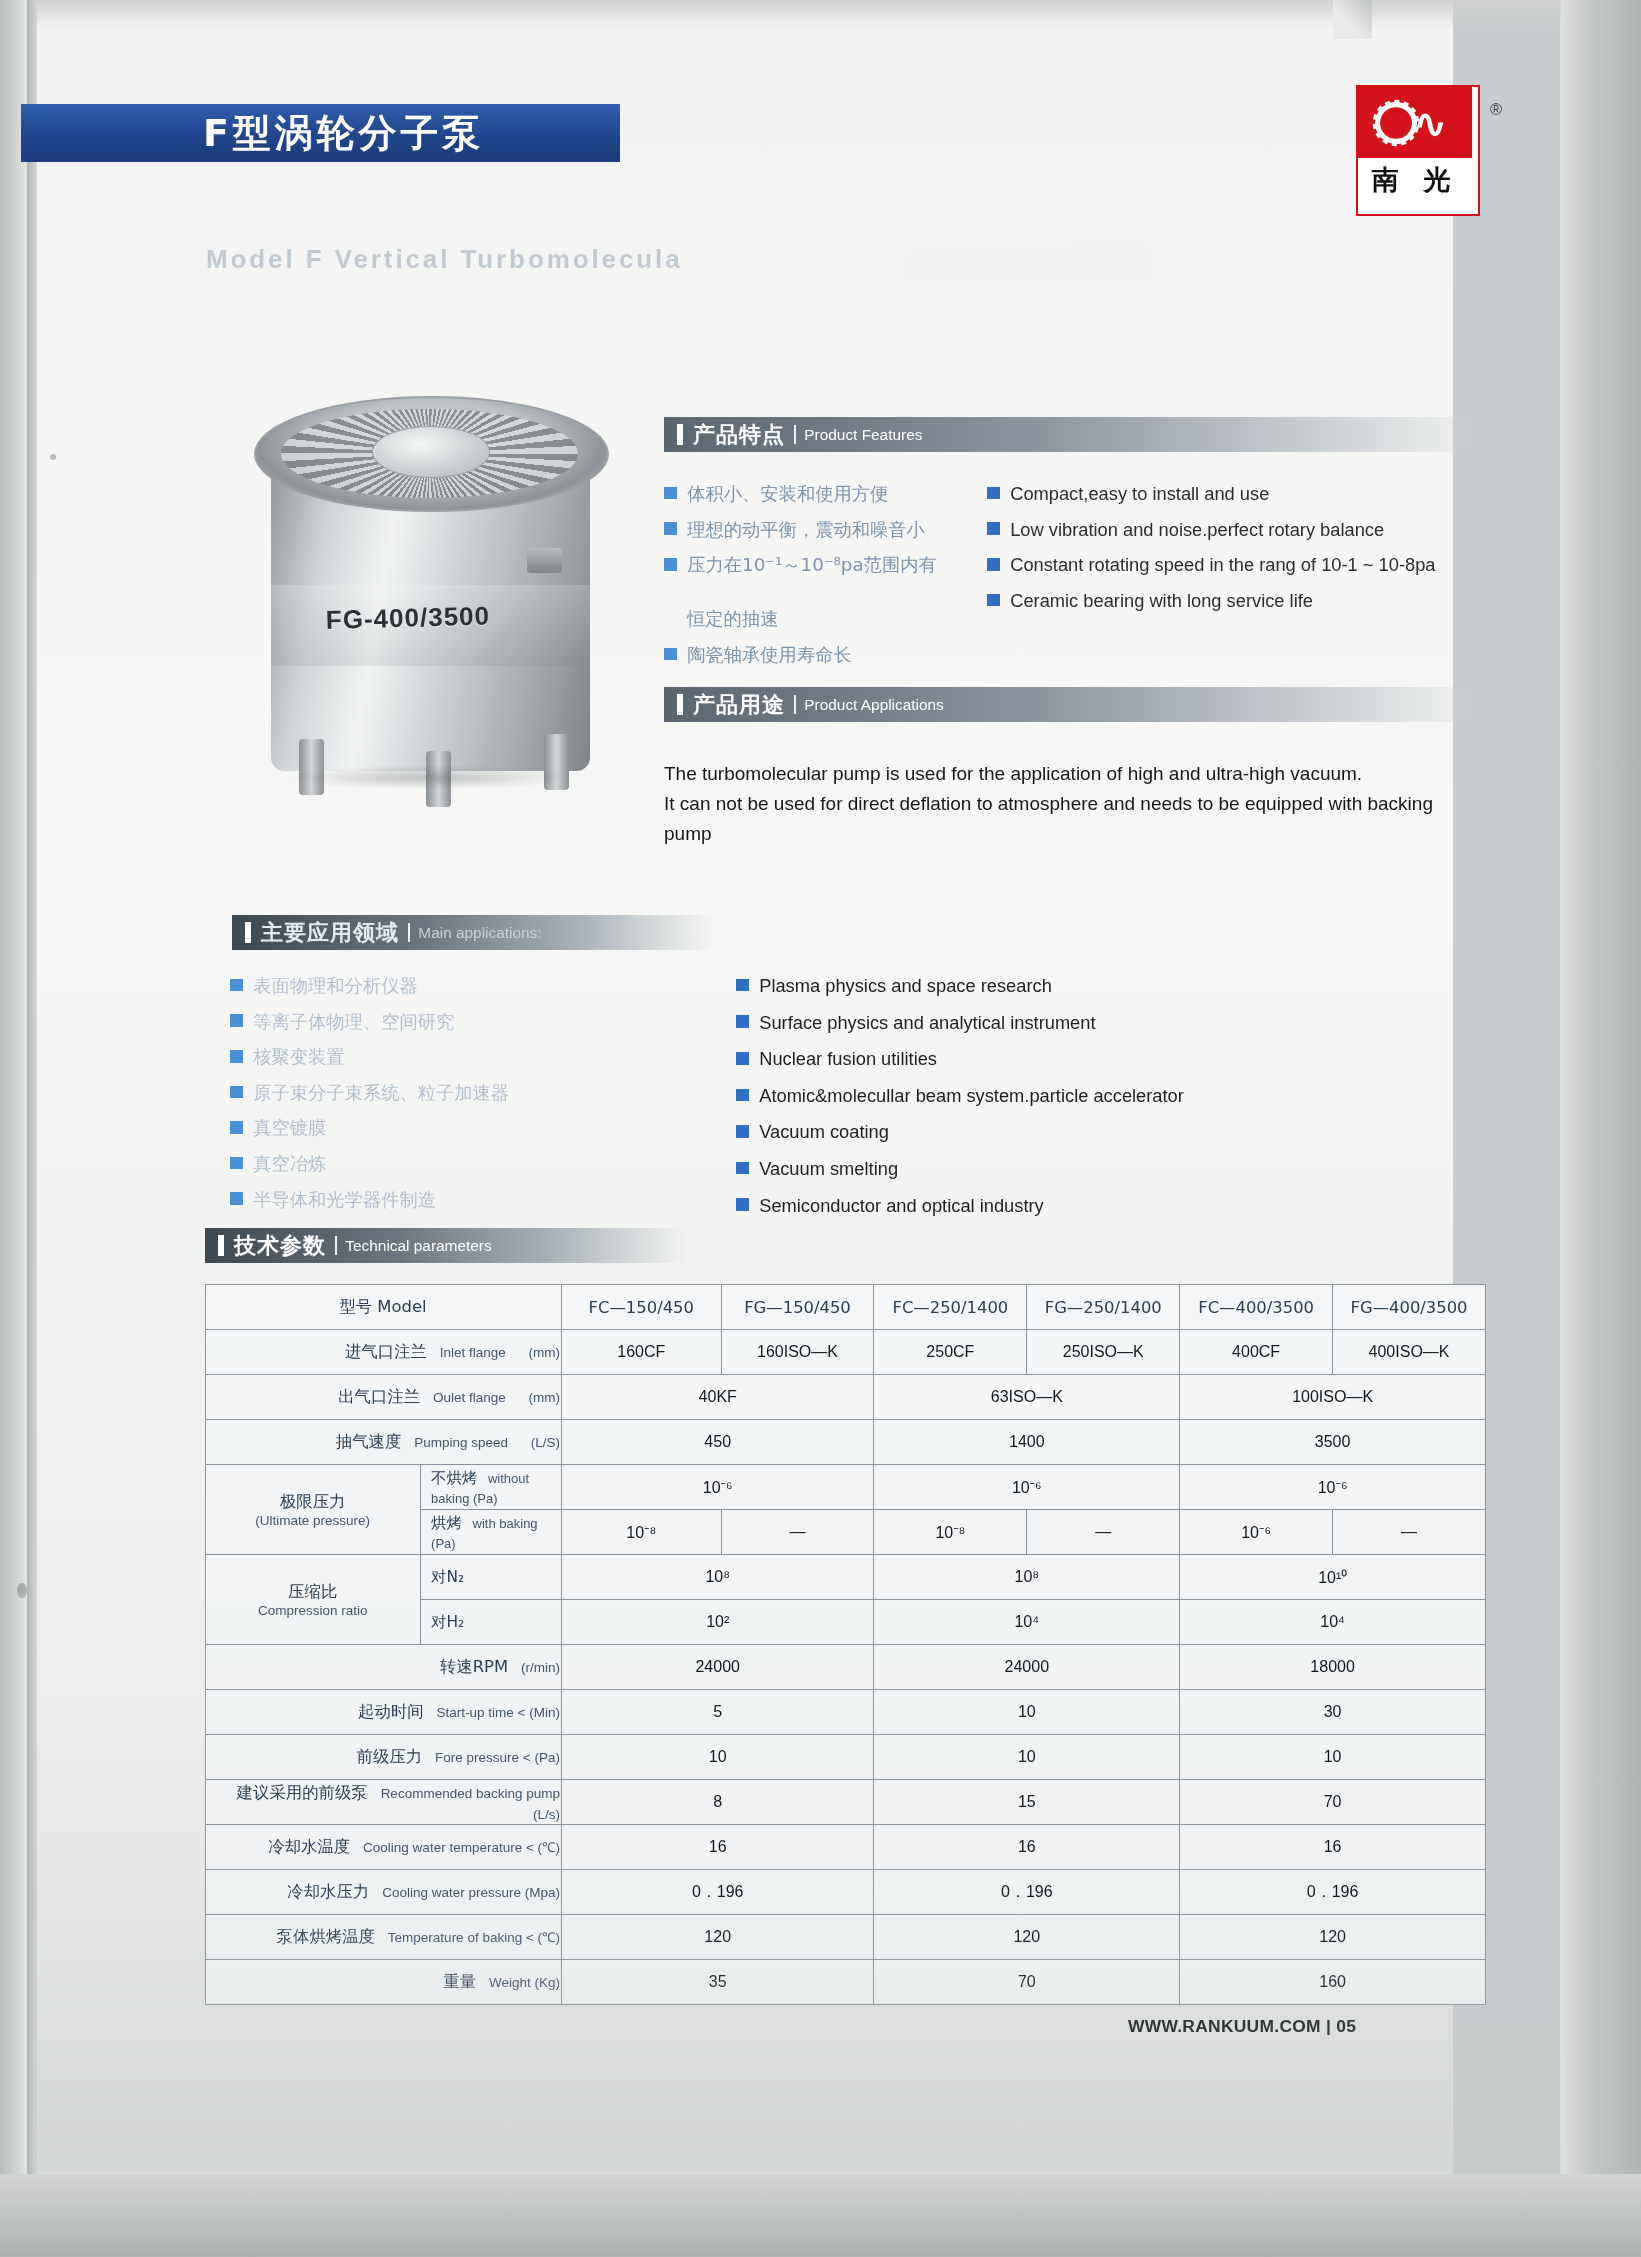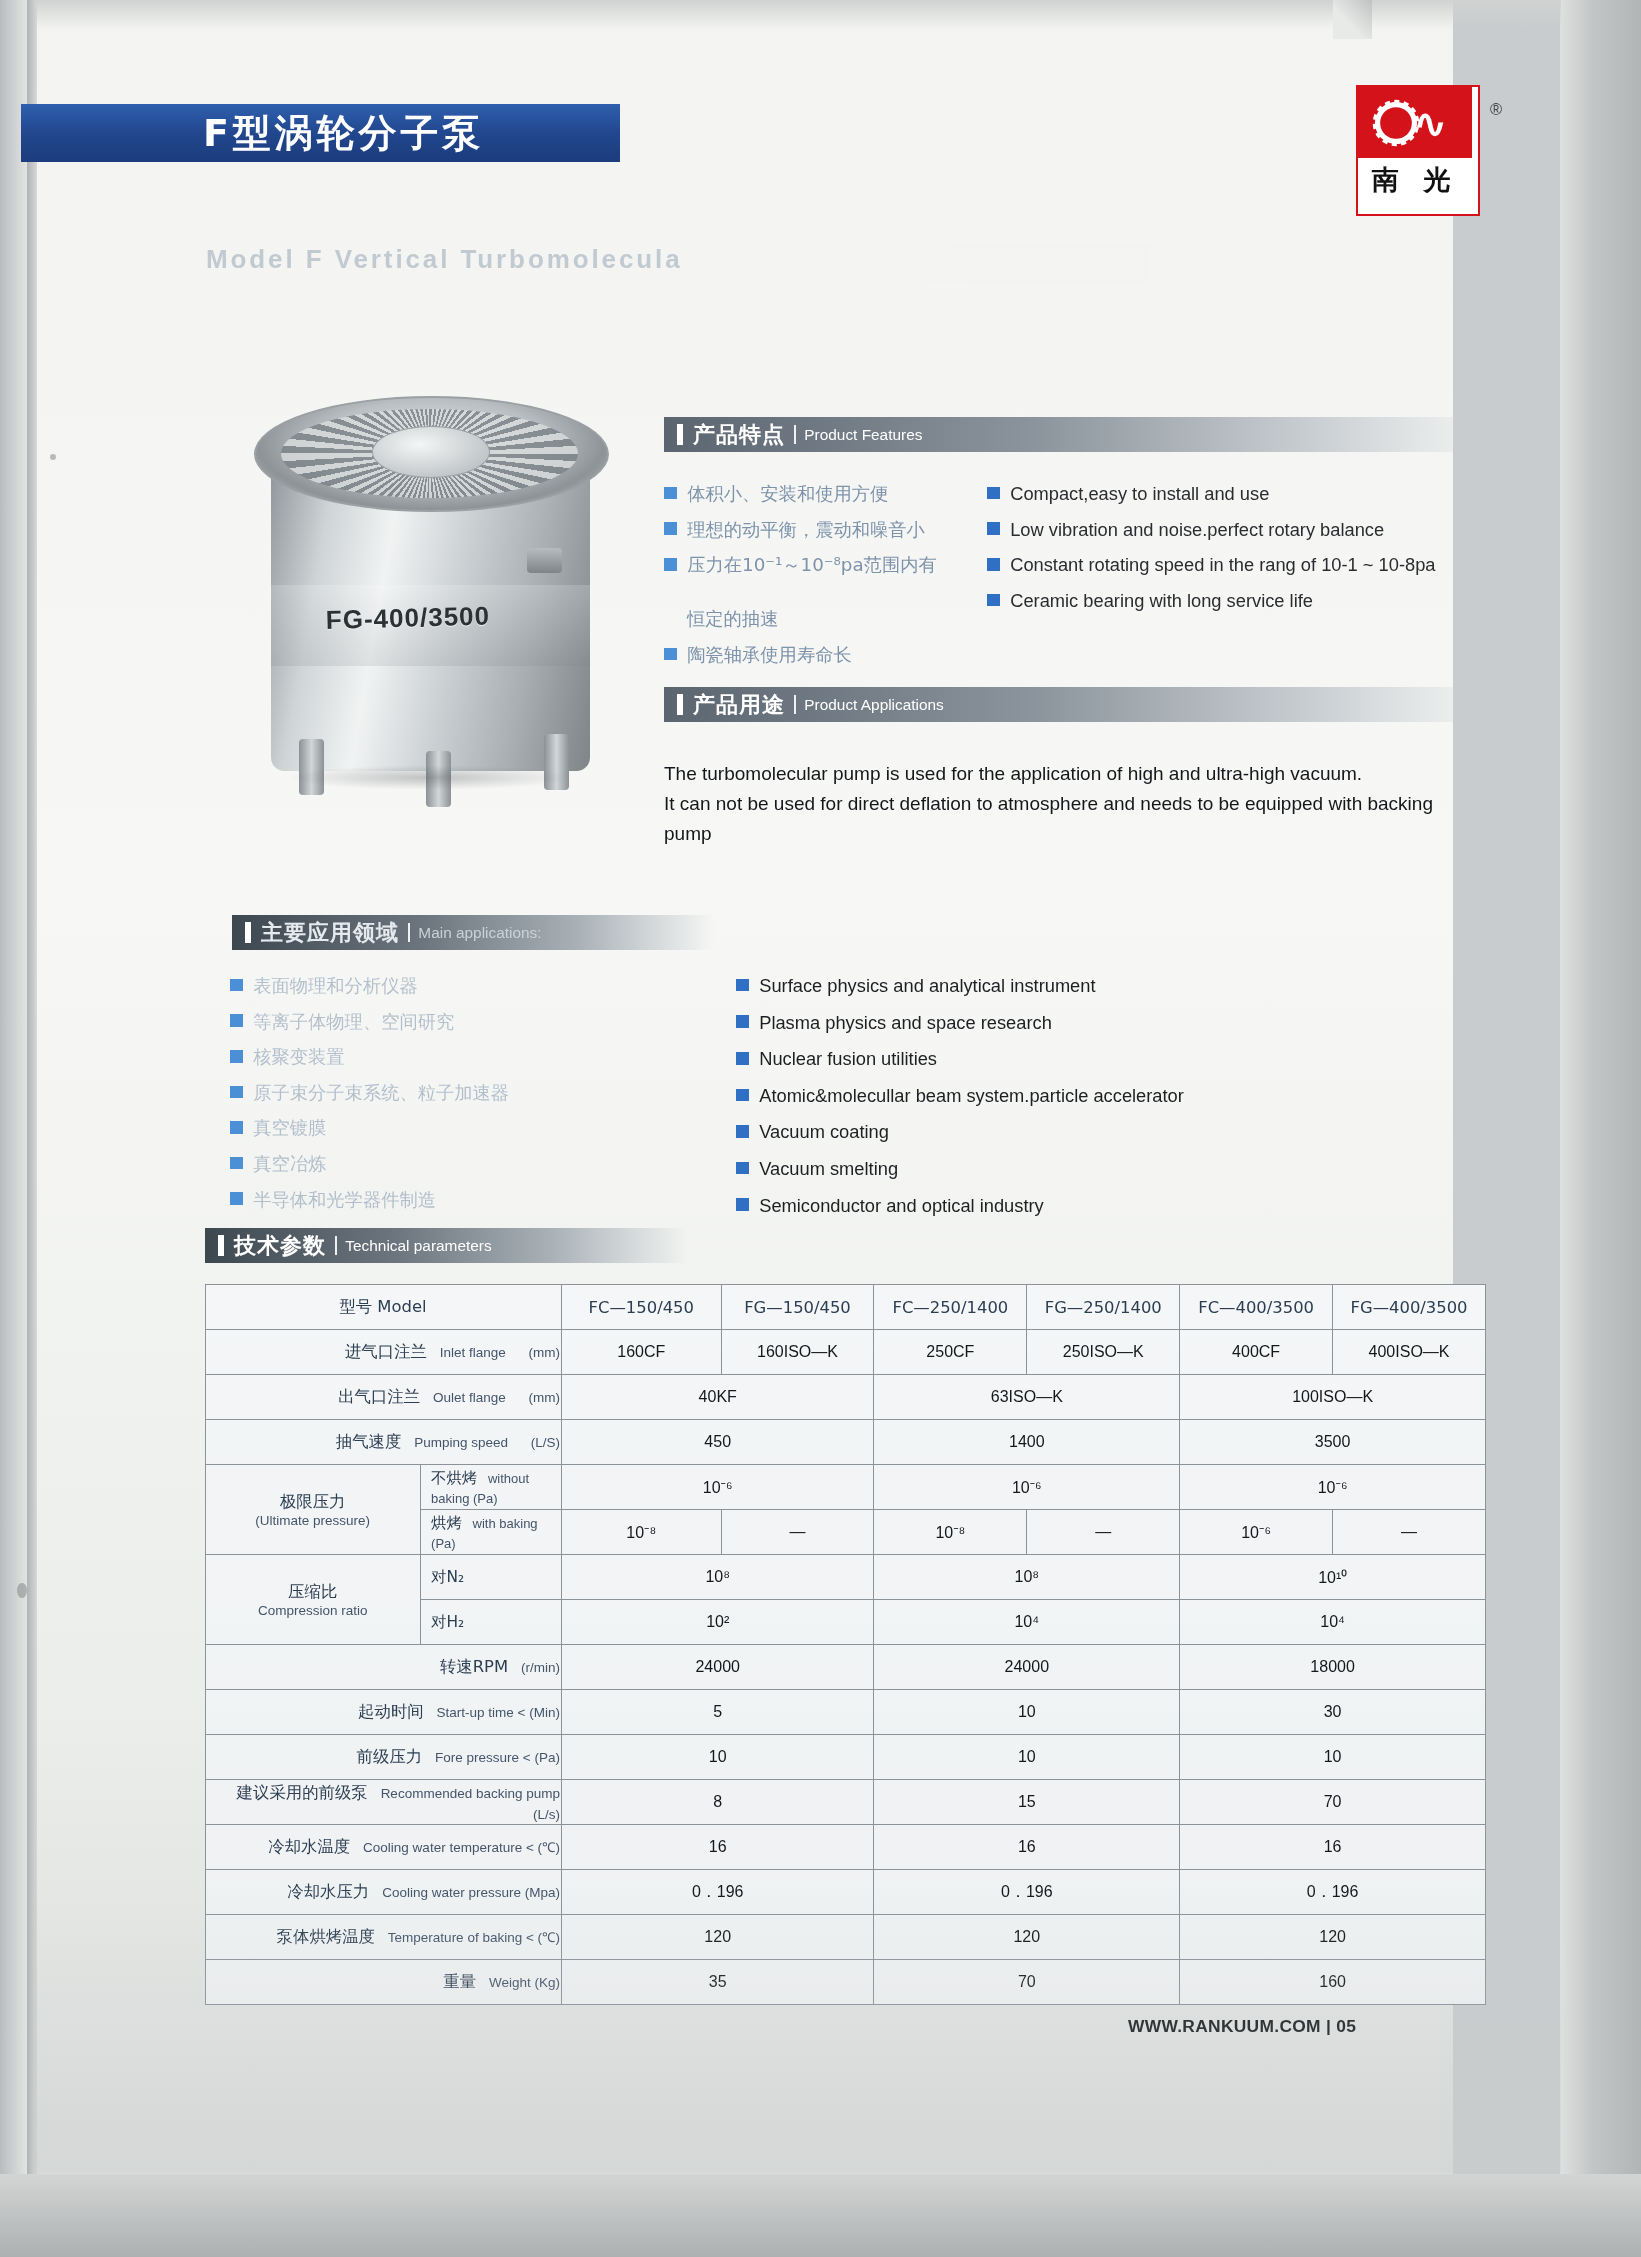--- a/index.html
+++ b/index.html
@@ -366,25 +366,25 @@
       </div>
     <div class="row">
         <div class="sq lt"></div>
         <div class="txt-cn faded" style="opacity:.55;">半导体和光学器件制造</div>
       </div>
   </div>
 
   <div class="bul" style="left:736px;top:973px;width:676px;">
     <div class="row" style="margin-bottom:11.6px;">
         <div class="sq"></div>
+        <div class="txt-en">Plasma physics and space research</div>
+      </div>
+    <div class="row" style="margin-bottom:11.6px;">
+        <div class="sq"></div>
         <div class="txt-en">Surface physics and analytical instrument</div>
-      </div>
-    <div class="row" style="margin-bottom:11.6px;">
-        <div class="sq"></div>
-        <div class="txt-en">Plasma physics and space research</div>
       </div>
     <div class="row" style="margin-bottom:11.6px;">
         <div class="sq"></div>
         <div class="txt-en">Nuclear fusion utilities</div>
       </div>
     <div class="row" style="margin-bottom:11.6px;">
         <div class="sq"></div>
         <div class="txt-en">Atomic&amp;molecullar beam system.particle accelerator</div>
       </div>
     <div class="row" style="margin-bottom:11.6px;">

